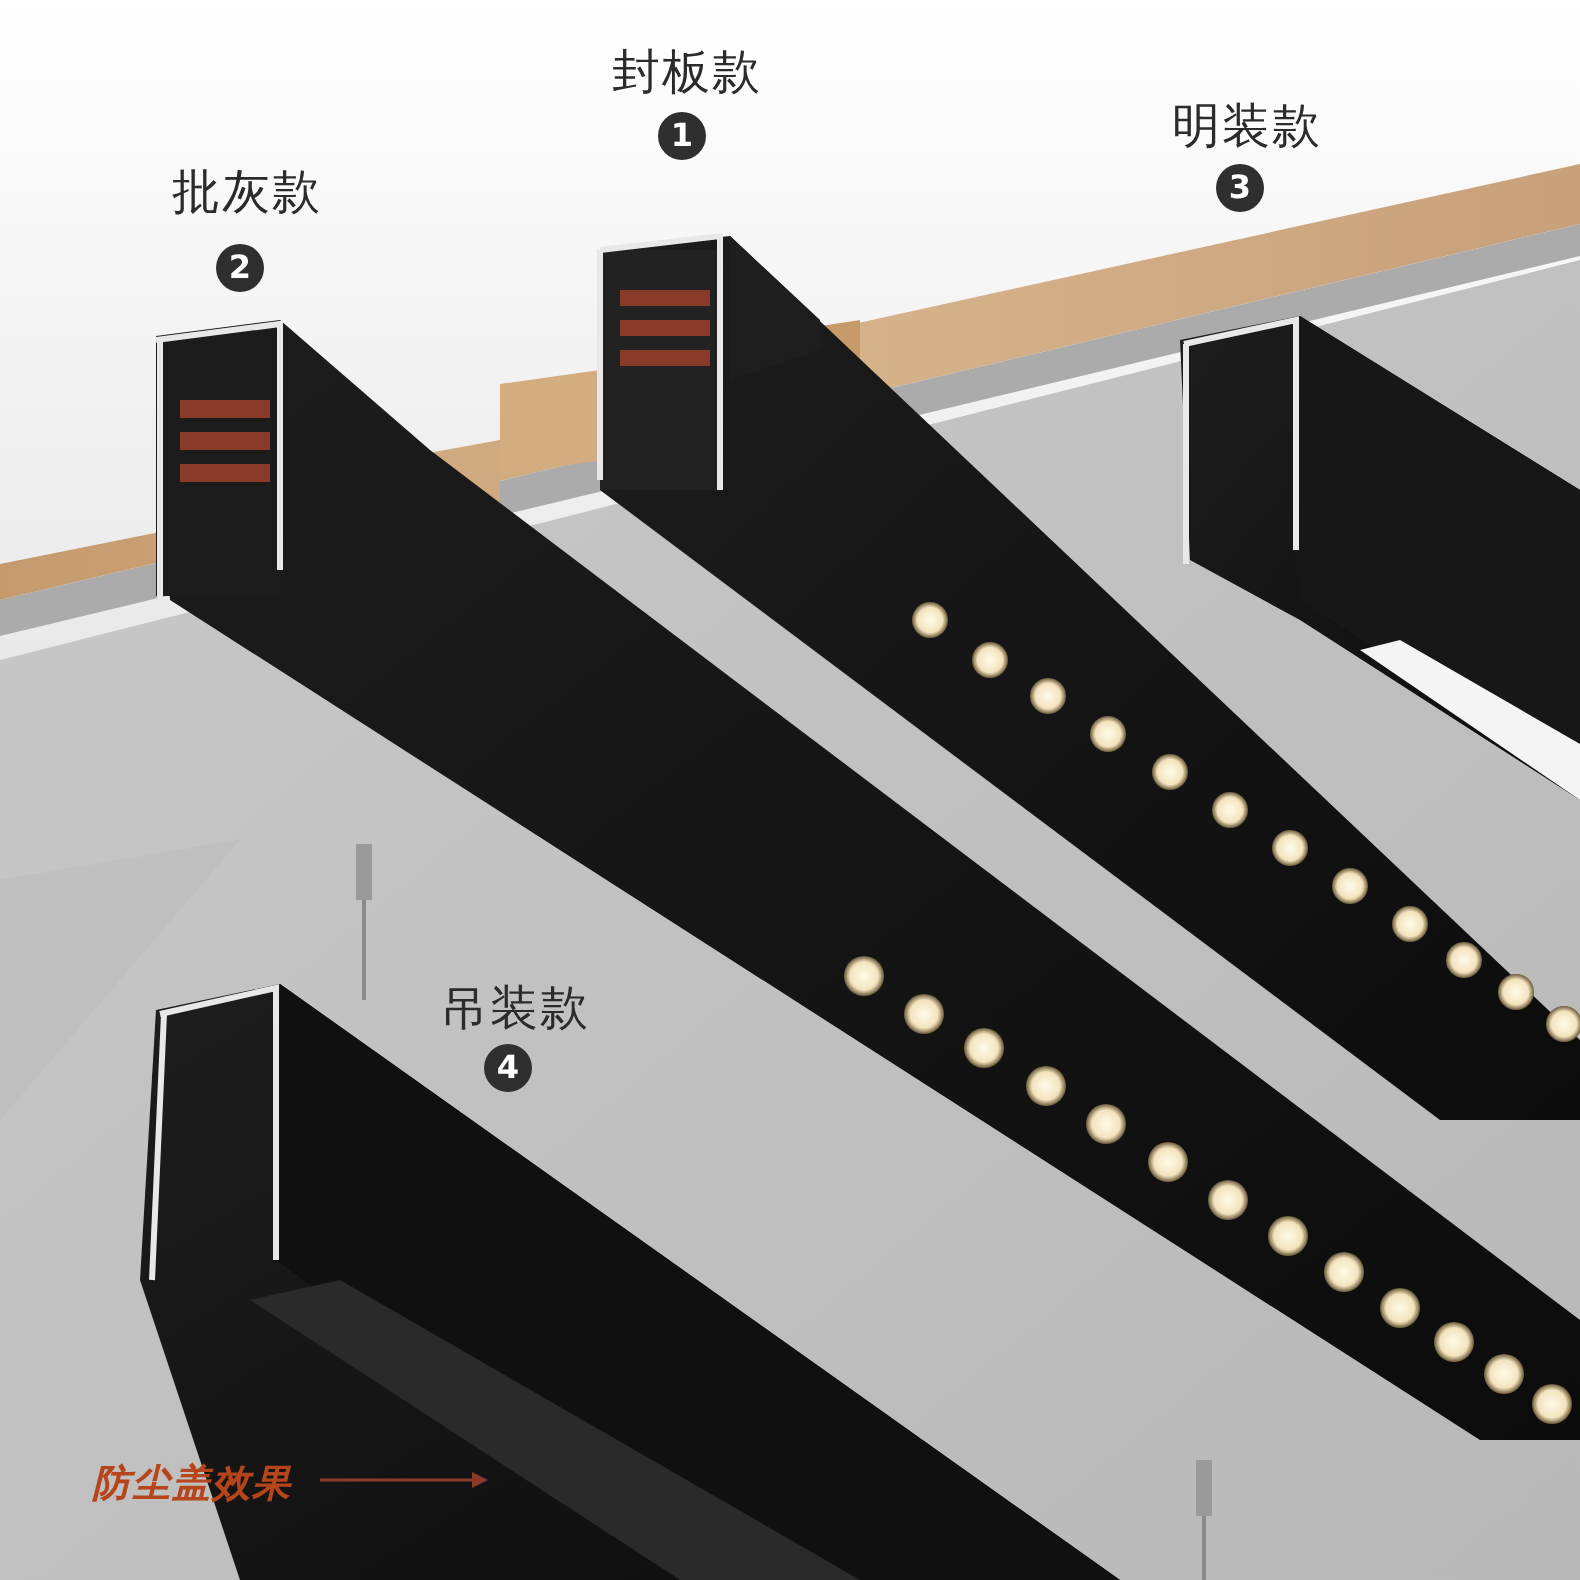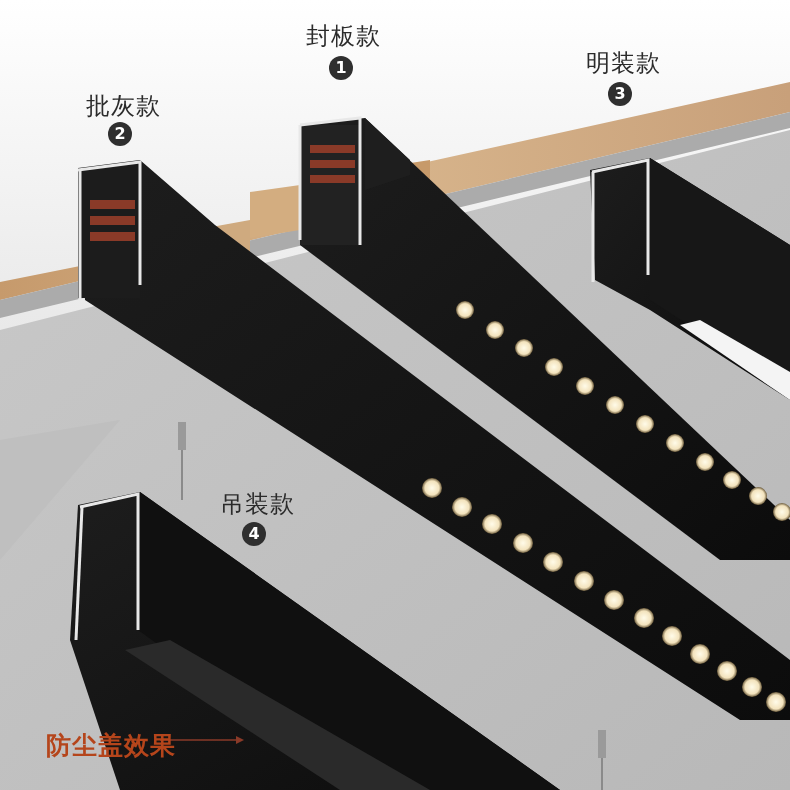--- a/index.html
+++ b/index.html
@@ -1,20 +1,20 @@
 <!DOCTYPE html>
 <html><head>
 <meta charset="utf-8">
 <style>
   html, body { margin: 0; padding: 0; }
   body { width: 790px; height: 790px; overflow: hidden; background: #d6d6d6; position: relative; font-family: "DejaVu Sans", sans-serif; }
   #scene { position: absolute; left: 0; top: 0; width: 790px; height: 790px; }
   .label { position: absolute; font-size: 24px; color: #2b2b2b; letter-spacing: 1px; white-space: nowrap; }
   .badge { position: absolute; width: 24px; height: 24px; border-radius: 50%; background: #2f2f2f; color: #ffffff; font-size: 16px; font-weight: bold; text-align: center; line-height: 24px; font-family: "DejaVu Sans", sans-serif; }
-  .note { position: absolute; left: 46px; top: 729px; font-size: 25px; color: #b5451b; font-weight: bold; letter-spacing: 1px; white-space: nowrap; }
+  .note { position: absolute; left: 46px; top: 729px; font-size: 19px; color: #b5451b; font-weight: bold; letter-spacing: 1px; white-space: nowrap; font-style: italic; }
 </style>
 </head>
 <body>
 
 <svg id="scene" viewBox="0 0 790 790" xmlns="http://www.w3.org/2000/svg">
   <defs>
     <linearGradient id="bg" x1="0" y1="0" x2="0" y2="1">
       <stop offset="0" stop-color="#ffffff"></stop>
       <stop offset="0.35" stop-color="#ececec"></stop>
       <stop offset="1" stop-color="#cfcfcf"></stop>
@@ -112,21 +112,21 @@
   <polyline points="80,507 138,494 138,630" fill="none" stroke="#e8e8e8" stroke-width="3"></polyline>
   <polyline points="82,507 76,640" fill="none" stroke="#e8e8e8" stroke-width="3"></polyline>
 
   <line x1="160" y1="740" x2="236" y2="740" stroke="#8a3a28" stroke-width="1.5"></line>
   <polygon points="236,736 244,740 236,744" fill="#8a3a28"></polygon>
 </svg>
 
 <div class="label" style="left:306px;top:20px;">封板款</div>
 <div class="badge" style="left:329px;top:56px;">1</div>
 
-<div class="label" style="left:86px;top:90px;">批灰款</div>
+<div class="label" style="left:86px;top:80px;">批灰款</div>
 <div class="badge" style="left:108px;top:122px;">2</div>
 
 <div class="label" style="left:586px;top:47px;">明装款</div>
 <div class="badge" style="left:608px;top:82px;">3</div>
 
 <div class="label" style="left:220px;top:488px;">吊装款</div>
 <div class="badge" style="left:242px;top:522px;">4</div>
 
 <div class="note">防尘盖效果</div>
 

